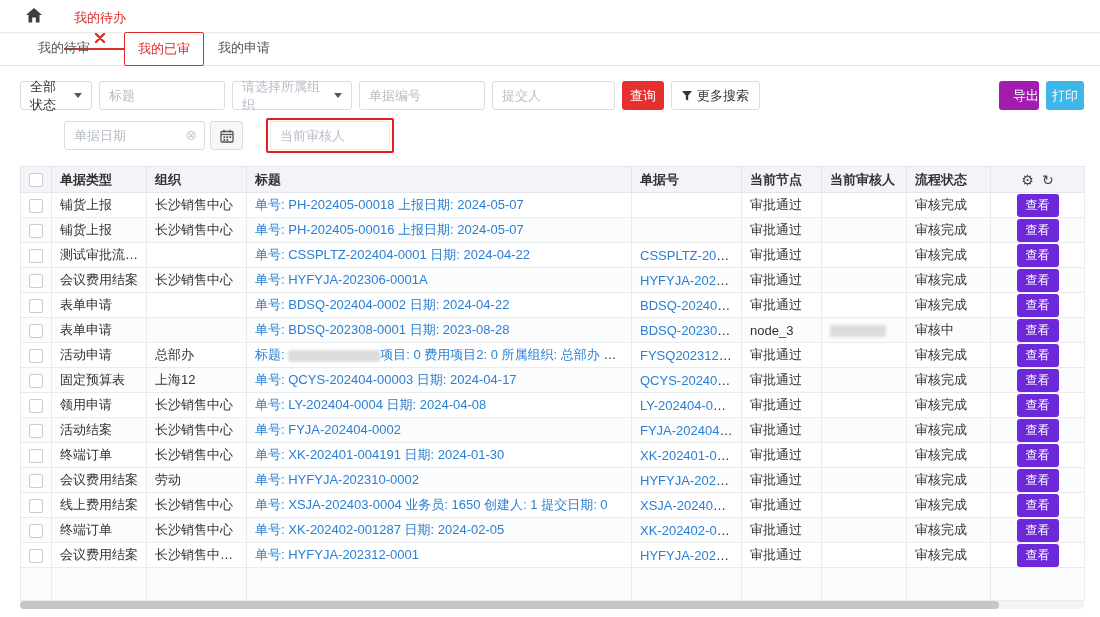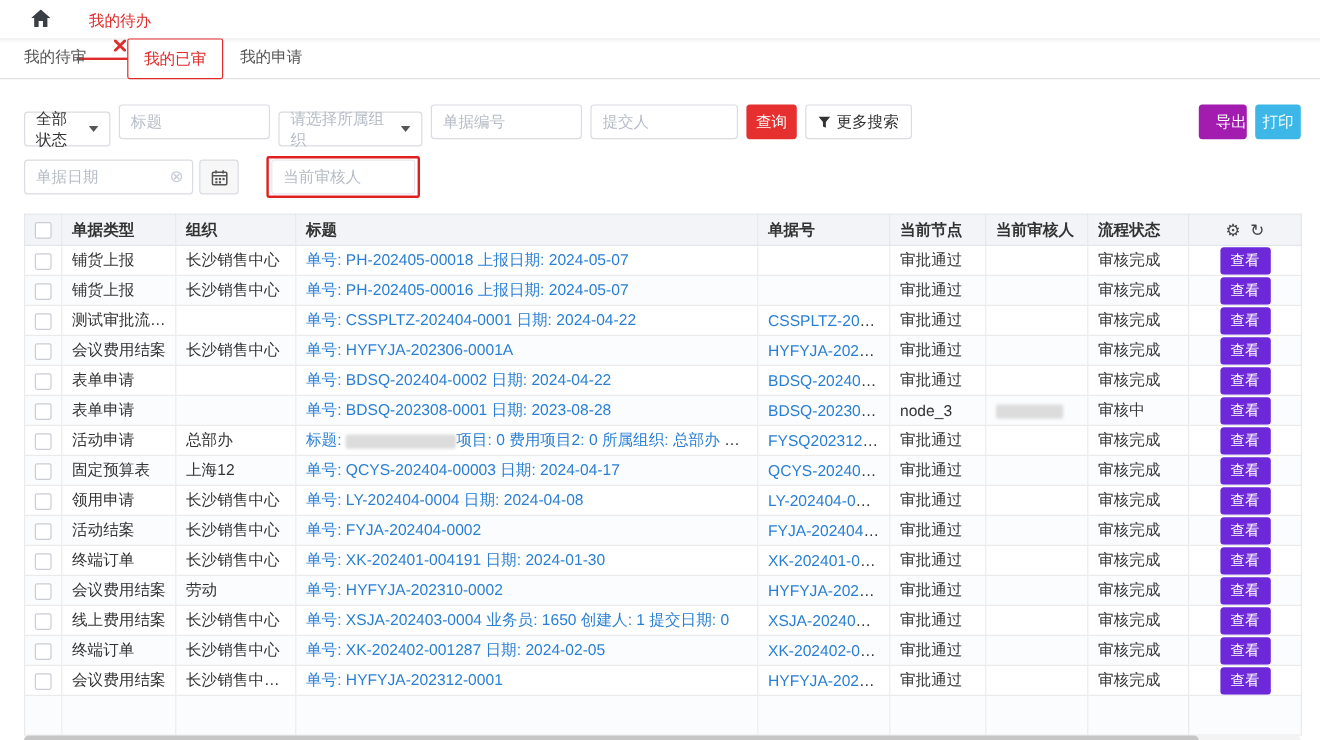--- a/index.html
+++ b/index.html
@@ -5,31 +5,31 @@
   * { margin:0; padding:0; box-sizing:border-box; }
   html,body { width:1100px; height:617px; background:#fff; font-family:"Liberation Sans",sans-serif; font-size:13px; color:#333; overflow:hidden; }
 
   
   .topbar { height:33px; display:flex; align-items:flex-start; border-bottom:1px solid #eaeaea; box-shadow:0 1px 3px rgba(0,0,0,.05); }
   .home-btn { margin:8px 0 0 26px; cursor:pointer; }
   .topbar-tab { margin-left:22px; display:flex; align-items:center; gap:6px; padding:9px 10px 5px; border-bottom:2px solid #e02b2b; color:#e02b2b; cursor:pointer;flex-direction:column; }
   .topbar-tab svg { cursor:pointer; }
 
   
-  .tabstrip { height:33px; display:flex; align-items:flex-end; padding-left:6px; border-bottom:1px solid #e2e2e2; }
+  .tabstrip { height:33px; display:flex; align-items:flex-end; padding-left:24px; border-bottom:1px solid #e2e2e2; }
   .tab { padding:7px 13px; color:#555; cursor:pointer; border:1px solid transparent; }
   .tab.active { color:#e02b2b; border:1px solid #e02b2b; border-radius:2px; background:#fff; margin-bottom:-1px;margin-left:20px; }
 
   
   .filters { padding:15px 16px 0 20px; }
   .frow { display:flex; align-items:center; gap:7px; }
-  .frow + .frow { margin-top:8px; }
+  .frow + .frow { margin-top:8px;margin-left:44px; }
   .inp { height:29px; border:1px solid #d9dce1; border-radius:3px; padding:0 9px; font-size:13px; color:#333; background:#fff; font-family:"Liberation Sans",sans-serif; }
   .inp::placeholder { color:#b6bcc6; }
-  .sel { height:29px; border:1px solid #d9dce1; border-radius:3px; padding:0 9px; background:#fff; display:flex; align-items:center; justify-content:space-between; cursor:pointer;margin-top:12px; }
+  .sel { height:29px; border:1px solid #d9dce1; border-radius:3px; padding:0 9px; background:#fff; display:flex; align-items:center; justify-content:space-between; cursor:pointer; }
   .sel .lab { color:#333; }
   .sel .lab.ph { color:#b6bcc6; }
   .caret { width:0; height:0; border-left:4px solid transparent; border-right:4px solid transparent; border-top:5px solid #555; margin-left:8px; }
   .btn { height:29px; border:none; border-radius:3px; font-size:13px; cursor:pointer; font-family:"Liberation Sans",sans-serif; }
   .btn-query { background:#e63030; color:#fff; width:42px; }
   .btn-more { background:#fff; color:#333; border:1px solid #d9dce1; padding:0 10px; display:flex; align-items:center; gap:5px; }
   .btn-export { background:#a21caf; color:#fff; width:40px; margin-left:auto;text-align:right; }
   .btn-print { background:#3db6e8; color:#fff; width:38px; }
   .date-wrap { position:relative; }
   .date-wrap .clear-ic { position:absolute; right:8px; top:6px; color:#c7ccd4; font-size:14px; line-height:16px; cursor:pointer; }

